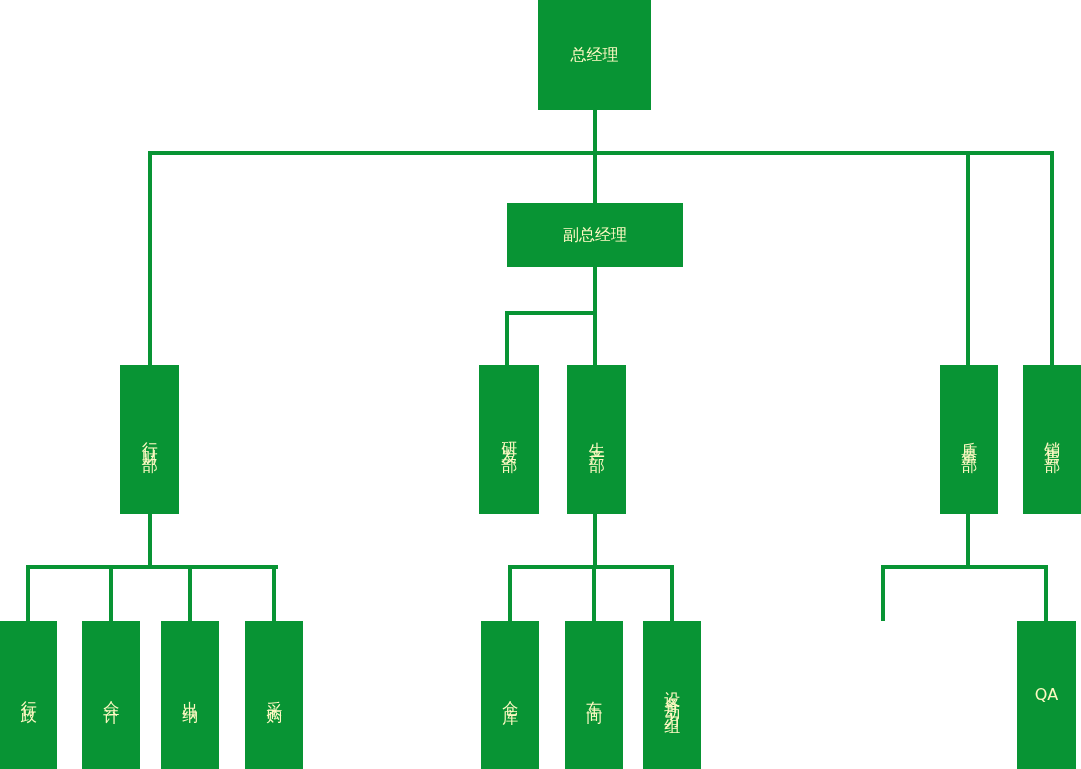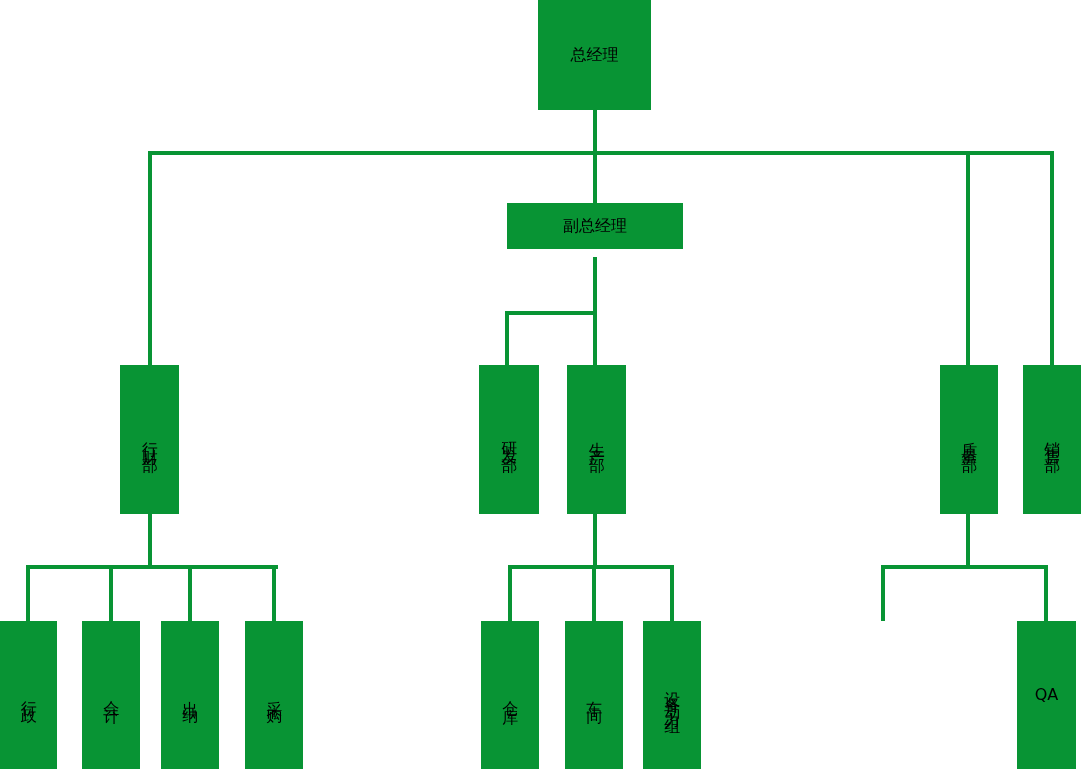--- a/index.html
+++ b/index.html
@@ -11,21 +11,21 @@
   #canvas {
     position: relative;
     width: 1081px;
     height: 769px;
     background: #ffffff;
     overflow: hidden;
   }
   .node {
     position: absolute;
     background: #089434;
-    color: #000000;
+    color: #fef9c3;
     display: flex;
     align-items: center;
     justify-content: center;
     font-size: 16px;
     line-height: 1.4;
     text-align: center;
     box-sizing: border-box;
   }
   .node .vlabel {
     writing-mode: vertical-rl;
@@ -68,21 +68,21 @@
 
   <div class="line" style="left:966px; top:514px; width:4px; height:55px;"></div>
   <div class="line" style="left:881px; top:565px; width:167px; height:4px;"></div>
   <div class="line" style="left:881px; top:565px; width:4px; height:56px;"></div>
   <div class="line" style="left:1044px; top:565px; width:4px; height:56px;"></div>
 
   <div class="node" style="left:538px; top:0; width:113px; height:110px;">
     <span>总经理</span>
   </div>
 
-  <div class="node" style="left:507px; top:203px; width:176px; height:46px;">
+  <div class="node" style="left:507px; top:203px; width:176px; height:64px;">
     <span>副总经理</span>
   </div>
 
   <div class="node" style="left:120px; top:365px; width:59px; height:149px;">
     <span class="vlabel">行财部</span>
   </div>
   <div class="node" style="left:479px; top:365px; width:60px; height:149px;">
     <span class="vlabel">研发部</span>
   </div>
   <div class="node" style="left:567px; top:365px; width:59px; height:149px;">

